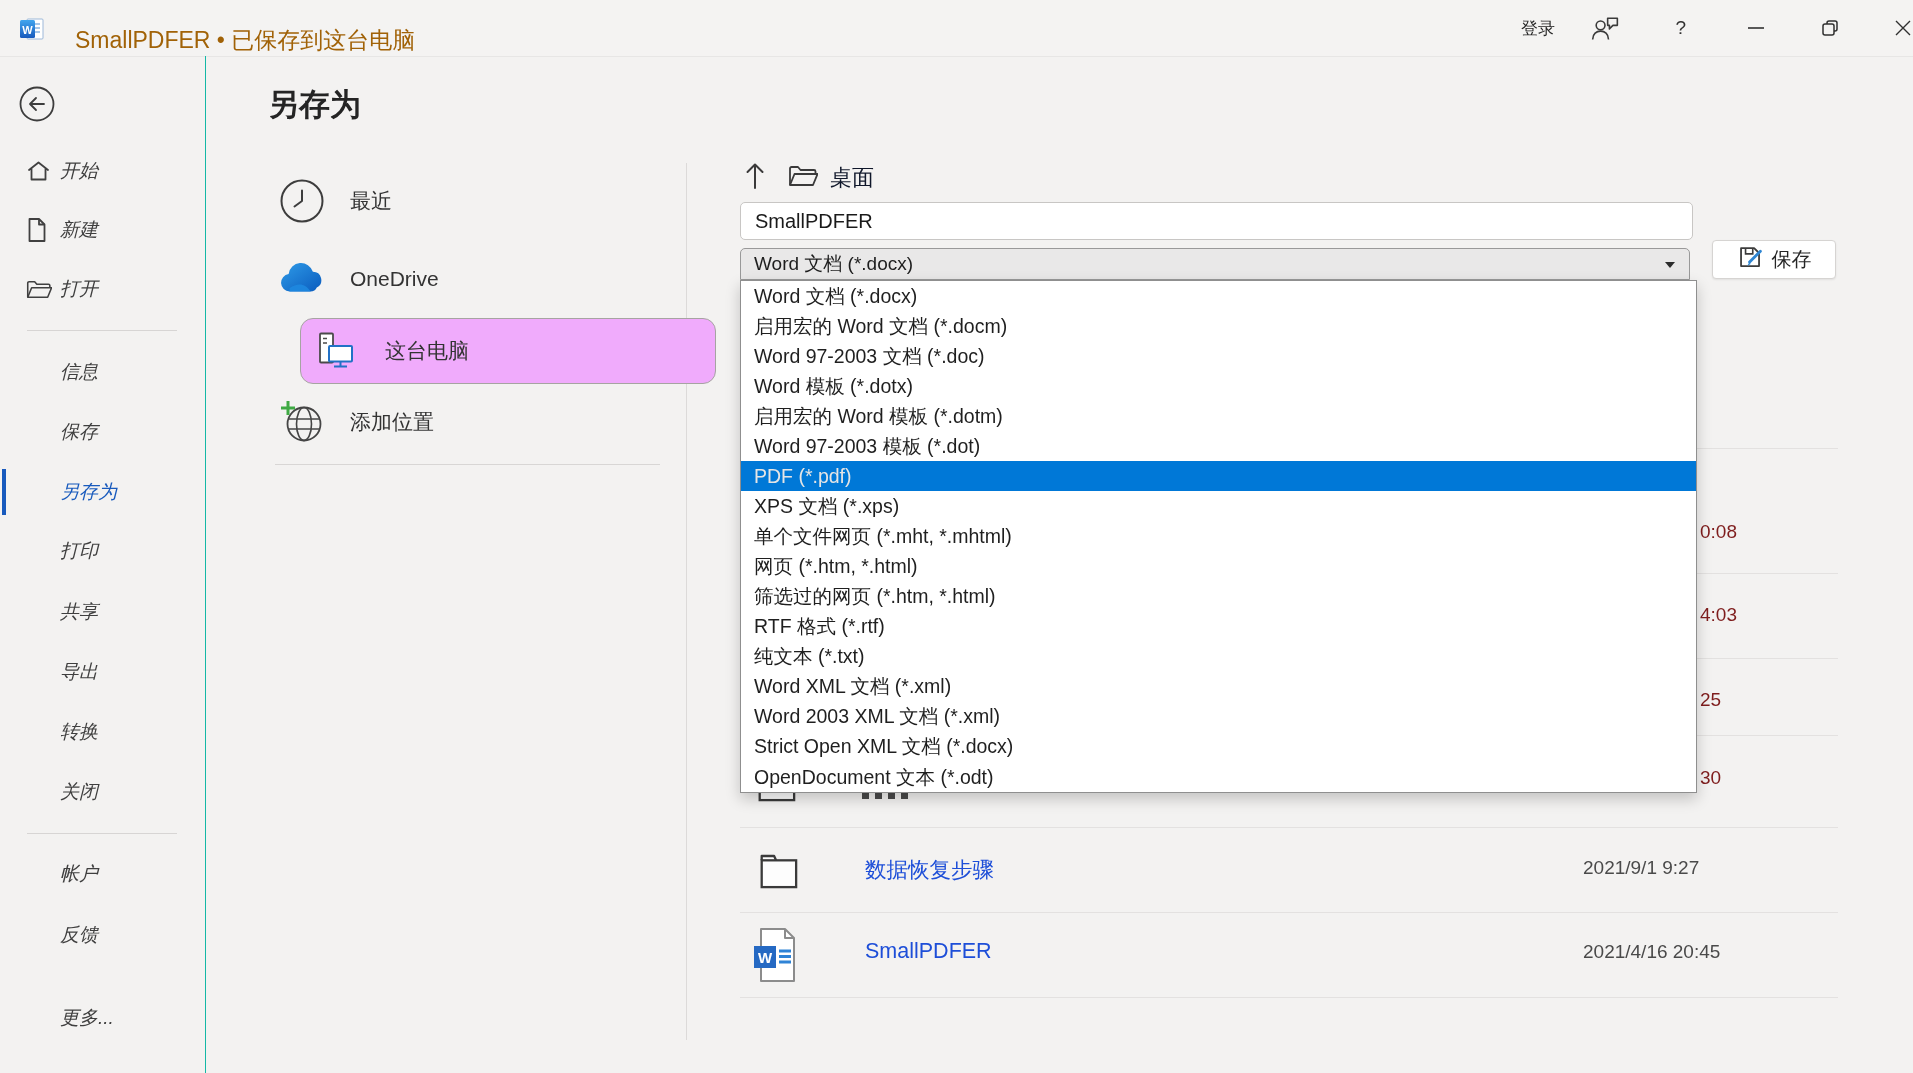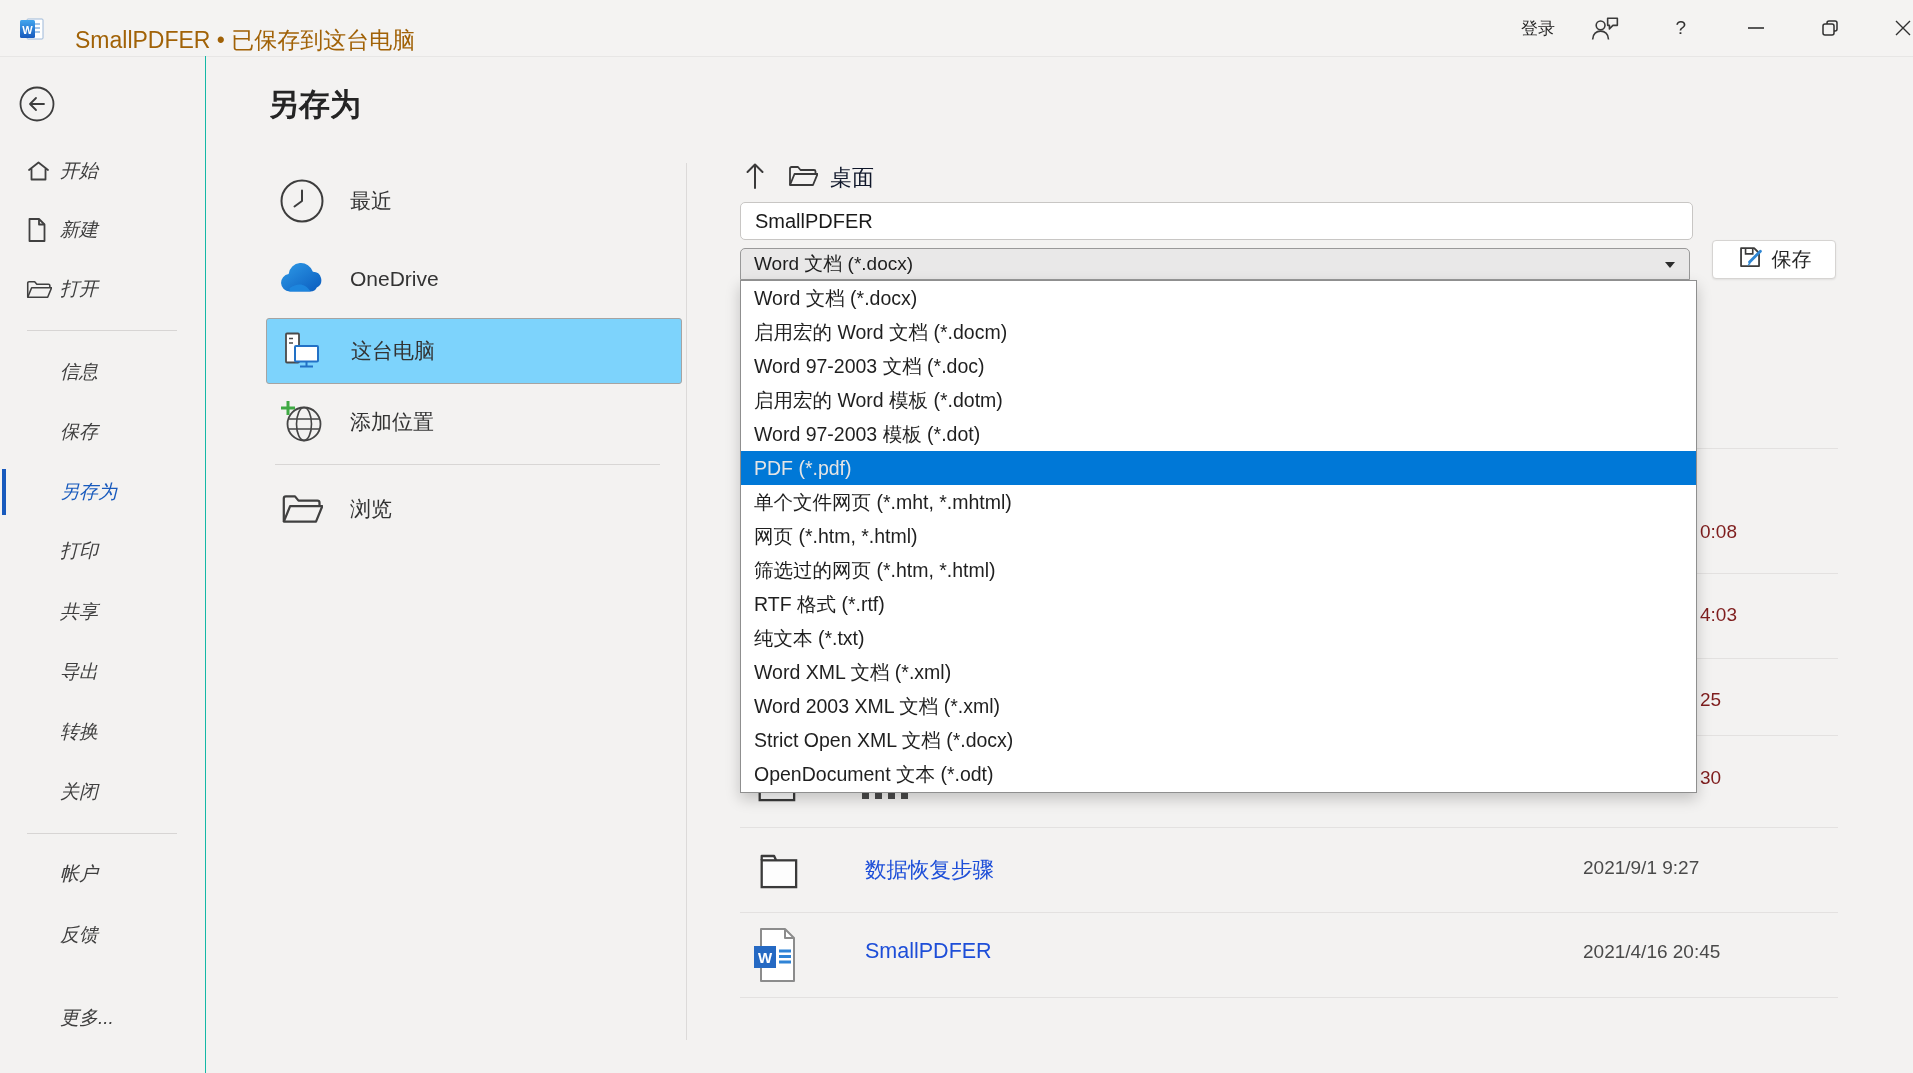--- a/index.html
+++ b/index.html
@@ -28,21 +28,21 @@
   .nav-item.sel .nl{color:#185abd;}
   #nav-sel-bar{position:absolute;left:2px;top:413px;width:4px;height:46px;background:#185abd;}
   .nav-div{position:absolute;left:27px;width:150px;height:1px;background:#d7d5d4;}
 
   
   #mid-divider{position:absolute;left:686px;top:163px;width:1px;height:877px;background:#dcdad9;}
   #saveas-title{position:absolute;left:268px;top:84px;font-size:31px;font-weight:bold;color:#242424;}
   .place{position:absolute;left:266px;width:416px;height:66px;display:flex;align-items:center;font-size:21px;color:#333;}
   .place .pi{width:48px;height:48px;margin-left:12px;display:flex;align-items:center;justify-content:center;}
   .place .pl{margin-left:24px;}
-  #place-thispc{background:#7dd3fc;border:1px solid #a6a4a2;border-radius:3px;box-sizing:border-box;}
+  #place-thispc{background:#f0abfc;border:1px solid #a6a4a2;border-radius:13px;box-sizing:border-box;margin-left:34px;}
   #places-div{position:absolute;left:275px;top:464px;width:385px;height:1px;background:#d8d6d5;}
 
   
   #loc-row{position:absolute;left:744px;top:162px;height:32px;display:flex;align-items:center;}
   #loc-label{margin-left:12px;font-size:22px;color:#0f172a;}
   #filename{position:absolute;left:740px;top:202px;width:953px;height:38px;box-sizing:border-box;
             background:#fff;border:1px solid #c8c6c4;border-radius:5px;font-size:20px;color:#1a1a1a;
             padding:0 14px;font-family:"Liberation Sans",sans-serif;}
   #combobox{position:absolute;left:740px;top:248px;width:950px;height:32px;box-sizing:border-box;
             background:#e9e8e8;border:1px solid #999;border-radius:5px 5px 0 0;
@@ -246,29 +246,20 @@
         <ellipse cx="25" cy="25" rx="7.5" ry="16.5" fill="none" stroke="#454545" stroke-width="1.6"></ellipse>
         <path d="M10 20 h30 M10 30 h30" fill="none" stroke="#454545" stroke-width="1.6"></path>
         <path d="M9 2 v14 M2 9 h14" stroke="#3fa944" stroke-width="3"></path>
       </svg>
     </span>
     <span class="pl">添加位置</span>
   </div>
 
   <div id="places-div"></div>
 
-  <div class="place" style="top:476px">
-    <span class="pi">
-      <svg width="42" height="34" viewBox="0 0 30 24">
-        <path d="M2 21 V4.5 a1.5 1.5 0 0 1 1.5 -1.5 H10 l2.5 3 H26 a1.5 1.5 0 0 1 1.5 1.5 V10" fill="none" stroke="#404040" stroke-width="1.6" stroke-linejoin="round"></path>
-        <path d="M2 21 L6.5 10 H29.5 L25 21 Z" fill="none" stroke="#404040" stroke-width="1.6" stroke-linejoin="round"></path>
-      </svg>
-    </span>
-    <span class="pl">浏览</span>
-  </div>
 
   <div id="loc-row">
     <span>
       <svg width="22" height="30" viewBox="0 0 22 30">
         <path d="M11 27 V4 M3.5 11 L11 3.5 L18.5 11" fill="none" stroke="#3a3a3a" stroke-width="2" stroke-linecap="round" stroke-linejoin="round"></path>
       </svg>
     </span>
     <span style="margin-left:22px">
       <svg width="30" height="24" viewBox="0 0 30 24">
         <path d="M2 21 V4.5 a1.5 1.5 0 0 1 1.5 -1.5 H10 l2.5 3 H26 a1.5 1.5 0 0 1 1.5 1.5 V10" fill="none" stroke="#3a3a3a" stroke-width="1.8" stroke-linejoin="round"></path>
@@ -340,23 +331,25 @@
       </svg>
     </span>
     <span class="file-label" style="top:939px">SmallPDFER</span>
     <span class="file-time" style="top:941px">2021/4/16 20:45</span>
   </div>
 
   <div id="dropdown">
     <div class="dd-item">Word 文档 (*.docx)</div>
     <div class="dd-item">启用宏的 Word 文档 (*.docm)</div>
     <div class="dd-item">Word 97-2003 文档 (*.doc)</div>
+    <div class="dd-item">Word 模板 (*.dotx)</div>
     <div class="dd-item">启用宏的 Word 模板 (*.dotm)</div>
     <div class="dd-item">Word 97-2003 模板 (*.dot)</div>
     <div class="dd-item sel">PDF (*.pdf)</div>
+    <div class="dd-item">XPS 文档 (*.xps)</div>
     <div class="dd-item">单个文件网页 (*.mht, *.mhtml)</div>
     <div class="dd-item">网页 (*.htm, *.html)</div>
     <div class="dd-item">筛选过的网页 (*.htm, *.html)</div>
     <div class="dd-item">RTF 格式 (*.rtf)</div>
     <div class="dd-item">纯文本 (*.txt)</div>
     <div class="dd-item">Word XML 文档 (*.xml)</div>
     <div class="dd-item">Word 2003 XML 文档 (*.xml)</div>
     <div class="dd-item">Strict Open XML 文档 (*.docx)</div>
     <div class="dd-item">OpenDocument 文本 (*.odt)</div>
   </div>

